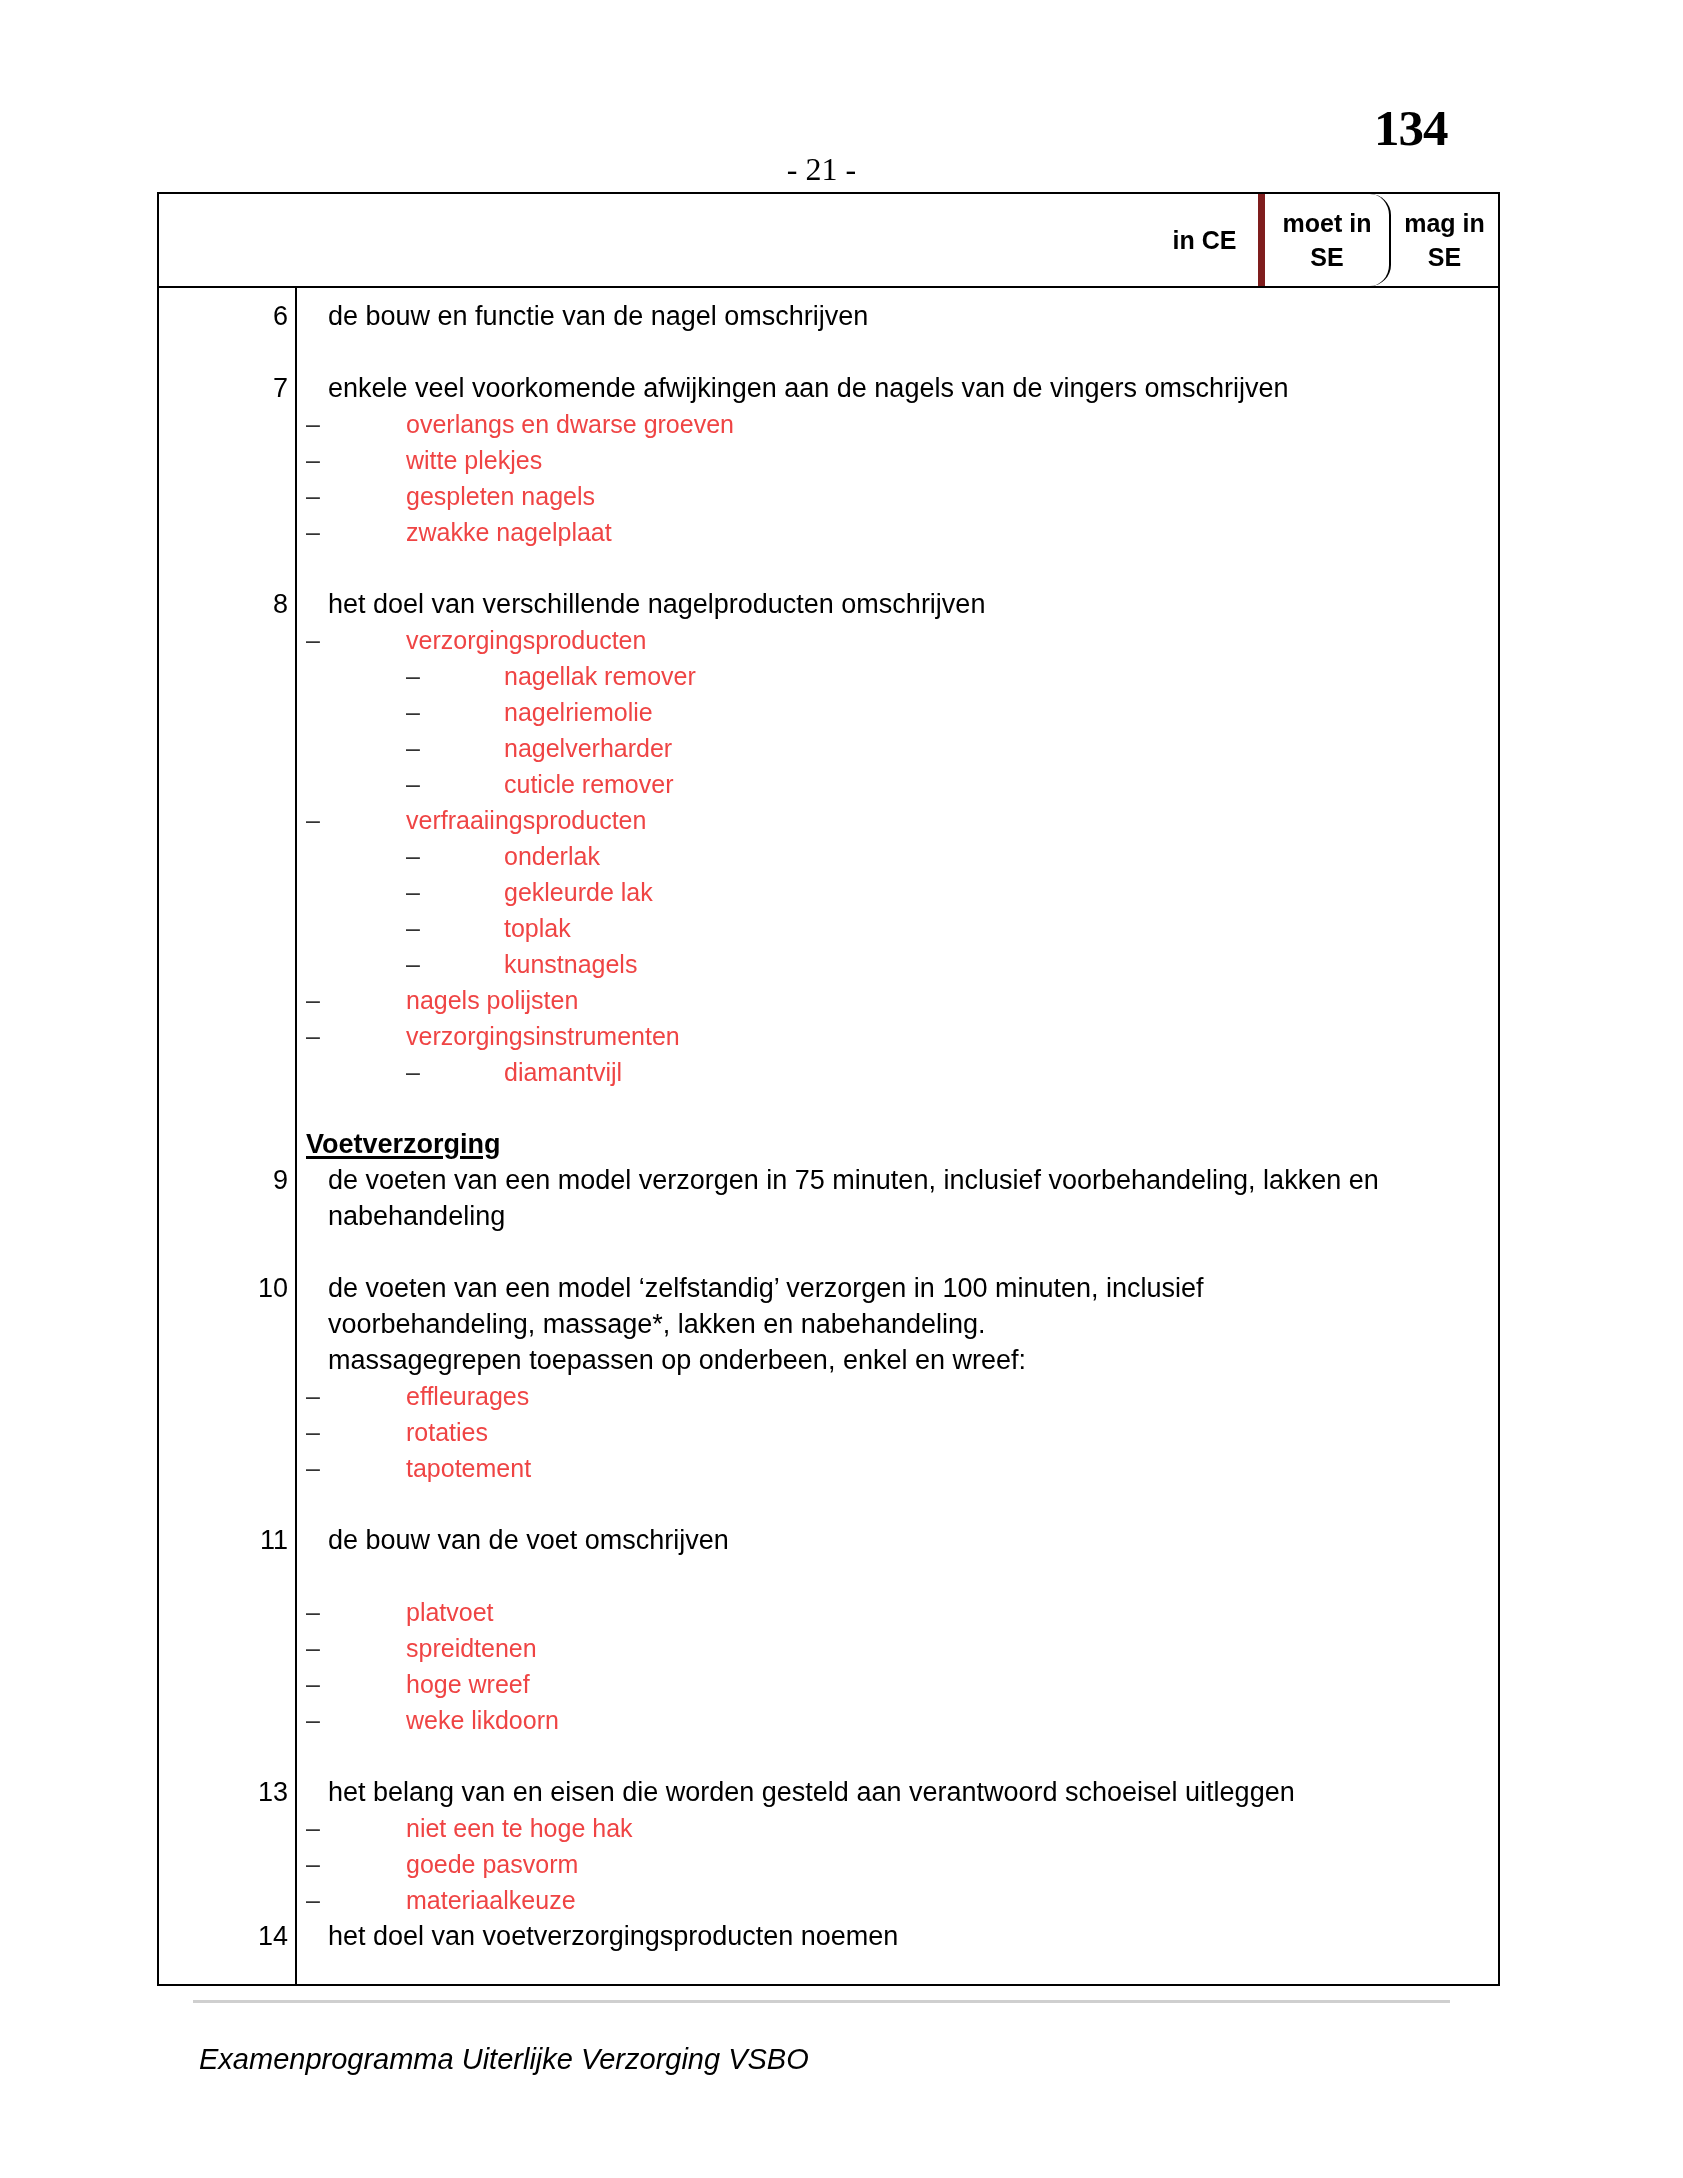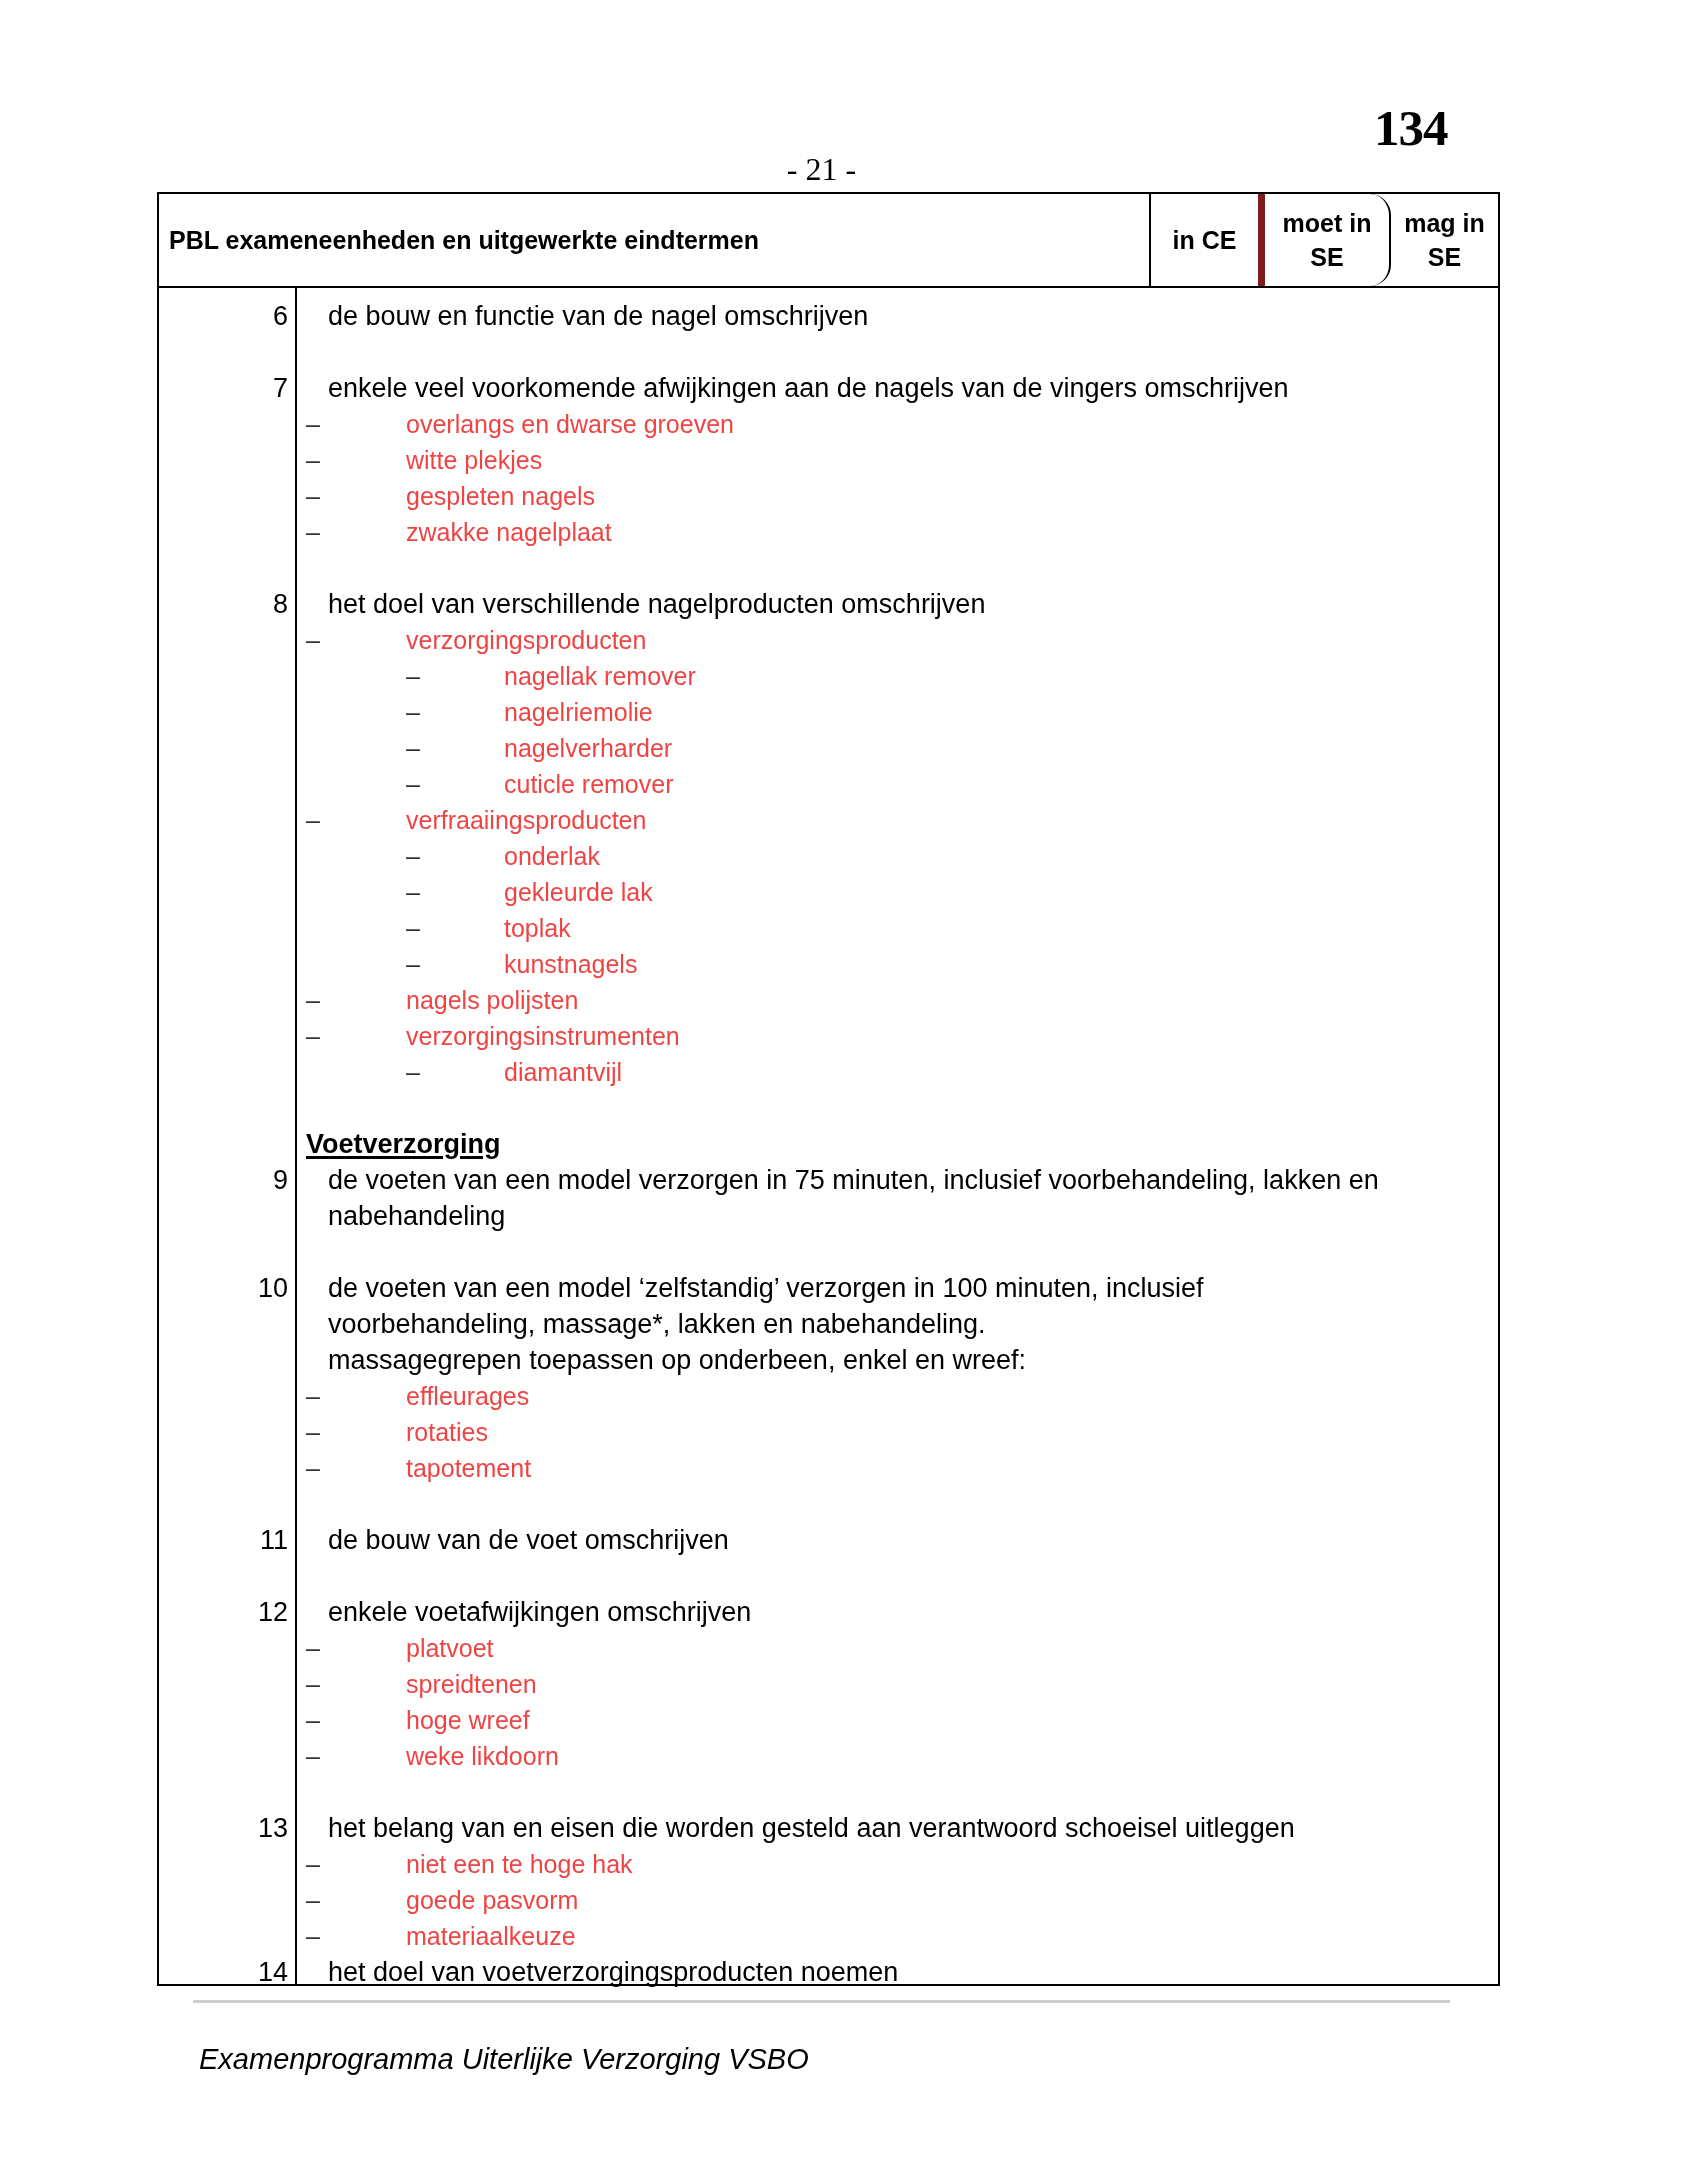--- a/index.html
+++ b/index.html
@@ -39,23 +39,20 @@
     font-style: italic; font-size: 29px; color: #000; }
 </style>
 </head>
 <body>
 
 <div class="page-num">- 21 -</div>
 <div class="doc-num">134</div>
 
 <div class="table">
   <div class="thead">
-    <div class="th th-main">
-        <span>PBL exameneenheden en uitgewerkte eindtermen</span>
-      </div>
     <div class="th th-ce">
         <span>in CE</span>
       </div>
     <div class="th th-moet">
         <div><span>moet in</span><br><span>SE</span></div>
       </div>
     <div class="th th-mag">
         <div><span>mag in</span><br><span>SE</span></div>
       </div>
   </div>
@@ -186,24 +183,20 @@
           <span class="sub">tapotement</span>
         </div>
       <div class="line"></div>
 
       <div class="line">
           <span class="num">11</span>
           <span class="txt">de bouw van de voet omschrijven</span>
         </div>
       <div class="line"></div>
 
-      <div class="line">
-          <span class="num">12</span>
-          <span class="txt">enkele voetafwijkingen omschrijven</span>
-        </div>
       <div class="line lvl1">
           <span class="dash">–</span>
           <span class="sub">platvoet</span>
         </div>
       <div class="line lvl1">
           <span class="dash">–</span>
           <span class="sub">spreidtenen</span>
         </div>
       <div class="line lvl1">
           <span class="dash">–</span>

